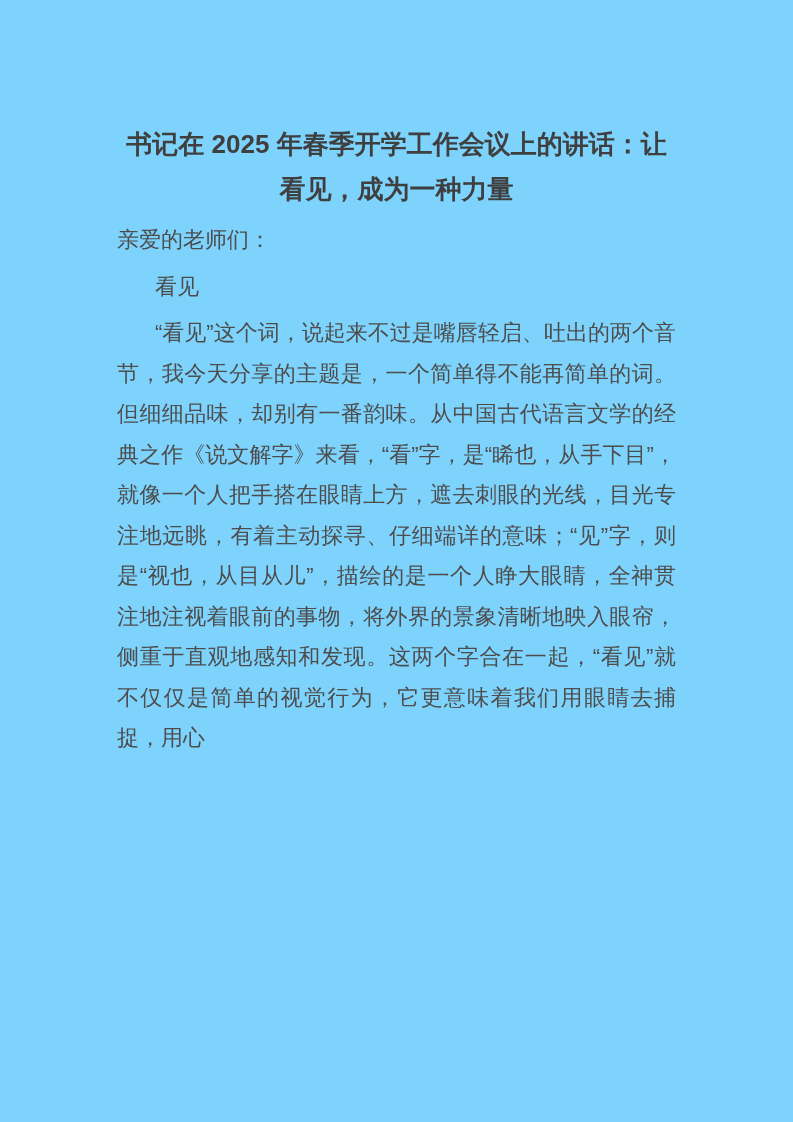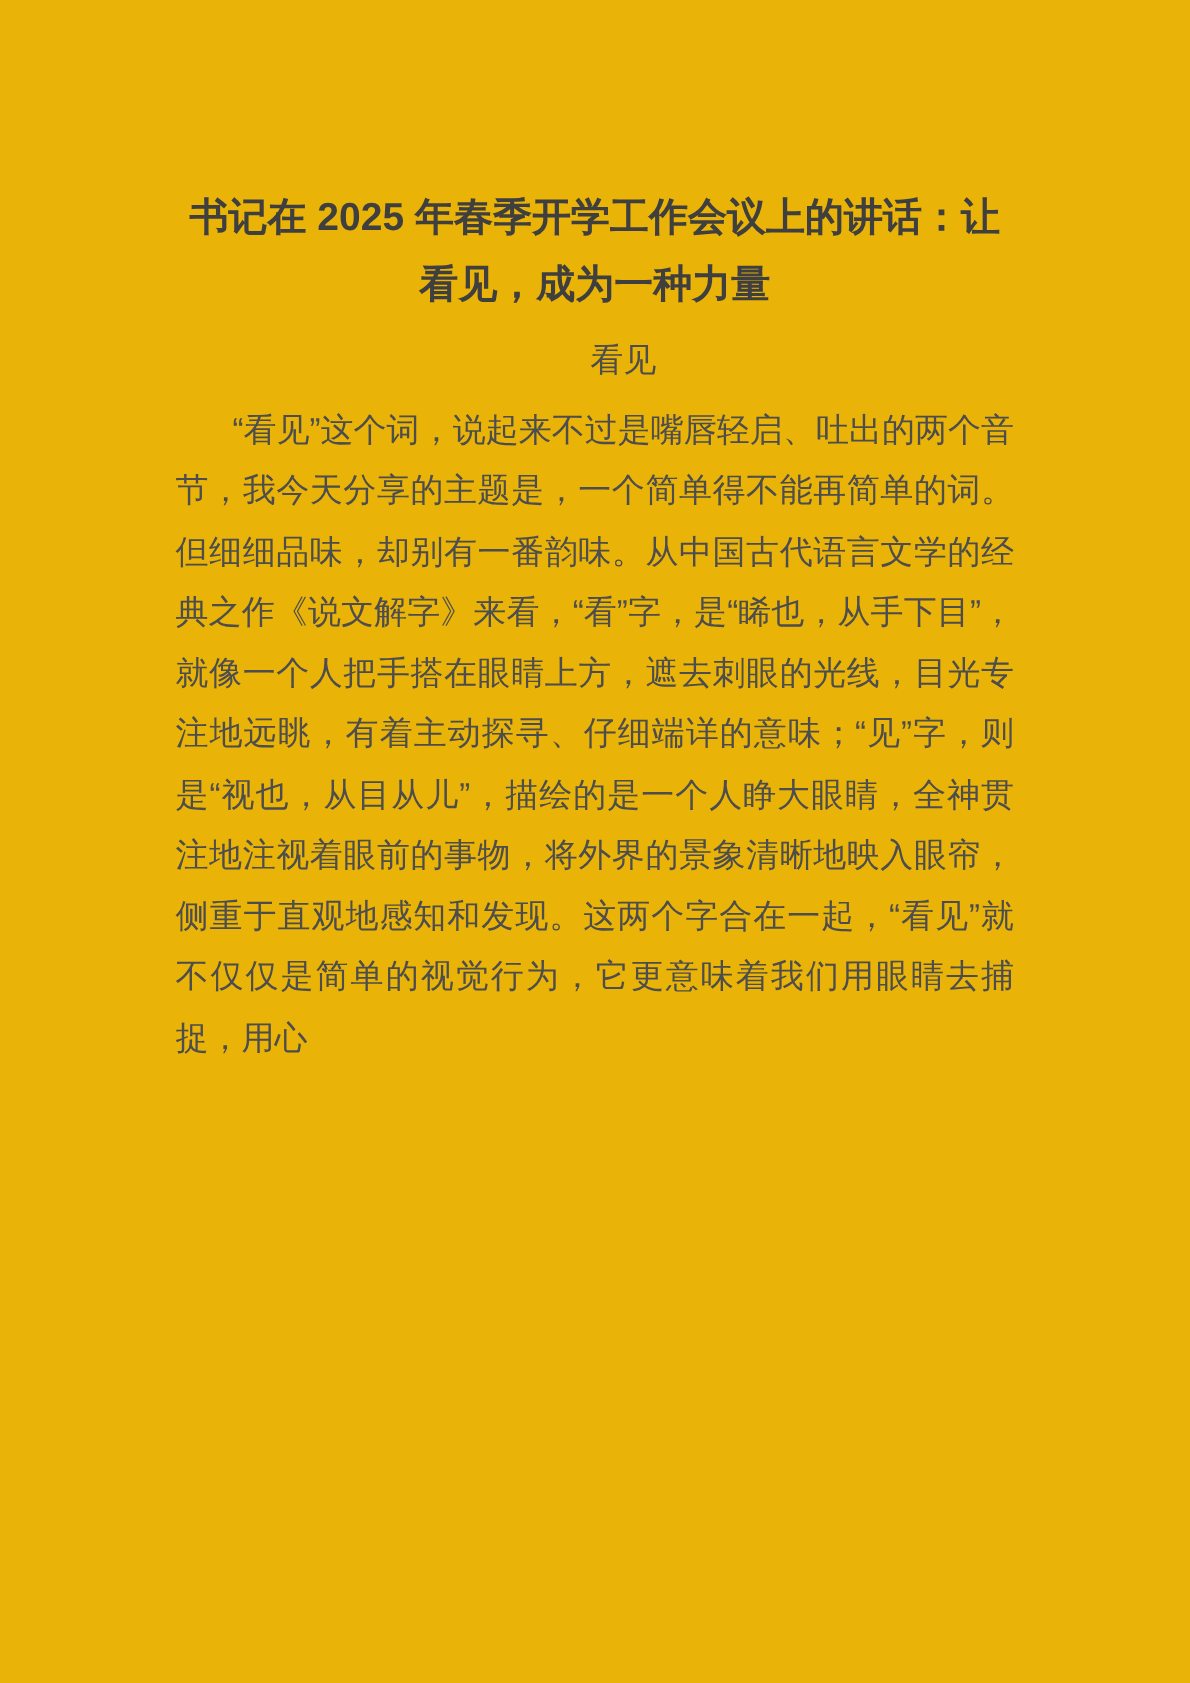--- a/index.html
+++ b/index.html
@@ -7,21 +7,21 @@
     padding: 0;
     background: #ffffff;
   }
   .page {
     position: relative;
     width: 793px;
     height: 1122px;
     box-sizing: border-box;
     margin: 0 auto;
     padding: 122px 117px 0 117px;
-    background: #eab308;
+    background: #7dd3fc;
     overflow: hidden;
     font-family: "Liberation Sans", "DejaVu Sans", sans-serif;
   }
   .doc-title {
     margin: 0 0 8px 0;
     font-size: 26px;
     font-weight: bold;
     line-height: 45px;
     text-align: center;
     color: #3f3f3f;
@@ -32,27 +32,28 @@
     font-size: 22px;
     line-height: 40.5px;
     color: #4d4d4d;
     text-align: justify;
     word-break: break-all;
   }
   .doc-para.indent {
     text-indent: 38px;
   }
   .doc-para.heading {
-    text-align: center;
+    text-align: left;
   }
 </style>
 </head>
 <body>
 
 <div class="page">
   <h1 class="doc-title">书记在 2025 年春季开学工作会议上的讲话：让看见，成为一种力量</h1>
 
+  <p class="doc-para">亲爱的老师们：</p>
 
 
   <p class="doc-para indent heading">看见</p>
 
   <p class="doc-para indent">“看见”这个词，说起来不过是嘴唇轻启、吐出的两个音节，我今天分享的主题是，一个简单得不能再简单的词。但细细品味，却别有一番韵味。从中国古代语言文学的经典之作《说文解字》来看，“看”字，是“睎也，从手下目”，就像一个人把手搭在眼睛上方，遮去刺眼的光线，目光专注地远眺，有着主动探寻、仔细端详的意味；“见”字，则是“视也，从目从儿”，描绘的是一个人睁大眼睛，全神贯注地注视着眼前的事物，将外界的景象清晰地映入眼帘，侧重于直观地感知和发现。这两个字合在一起，“看见”就不仅仅是简单的视觉行为，它更意味着我们用眼睛去捕捉，用心</p>
 </div>
 
 </body></html>

